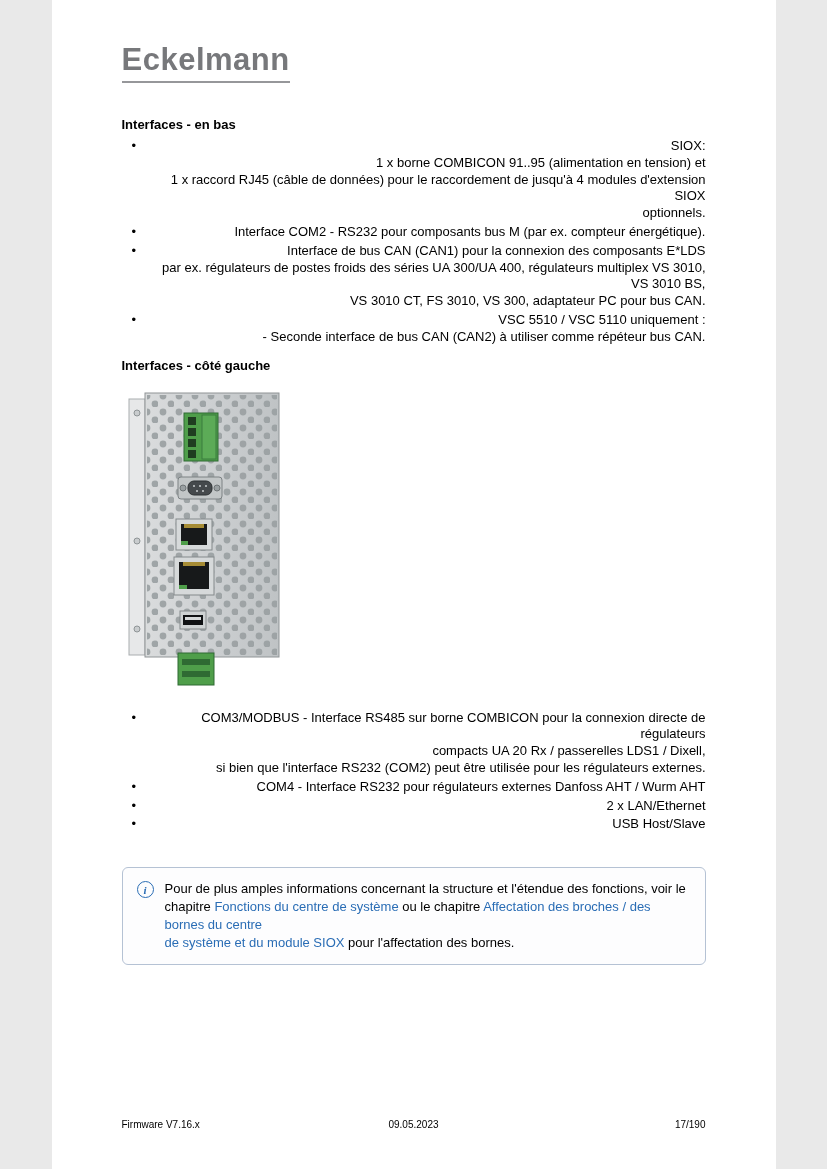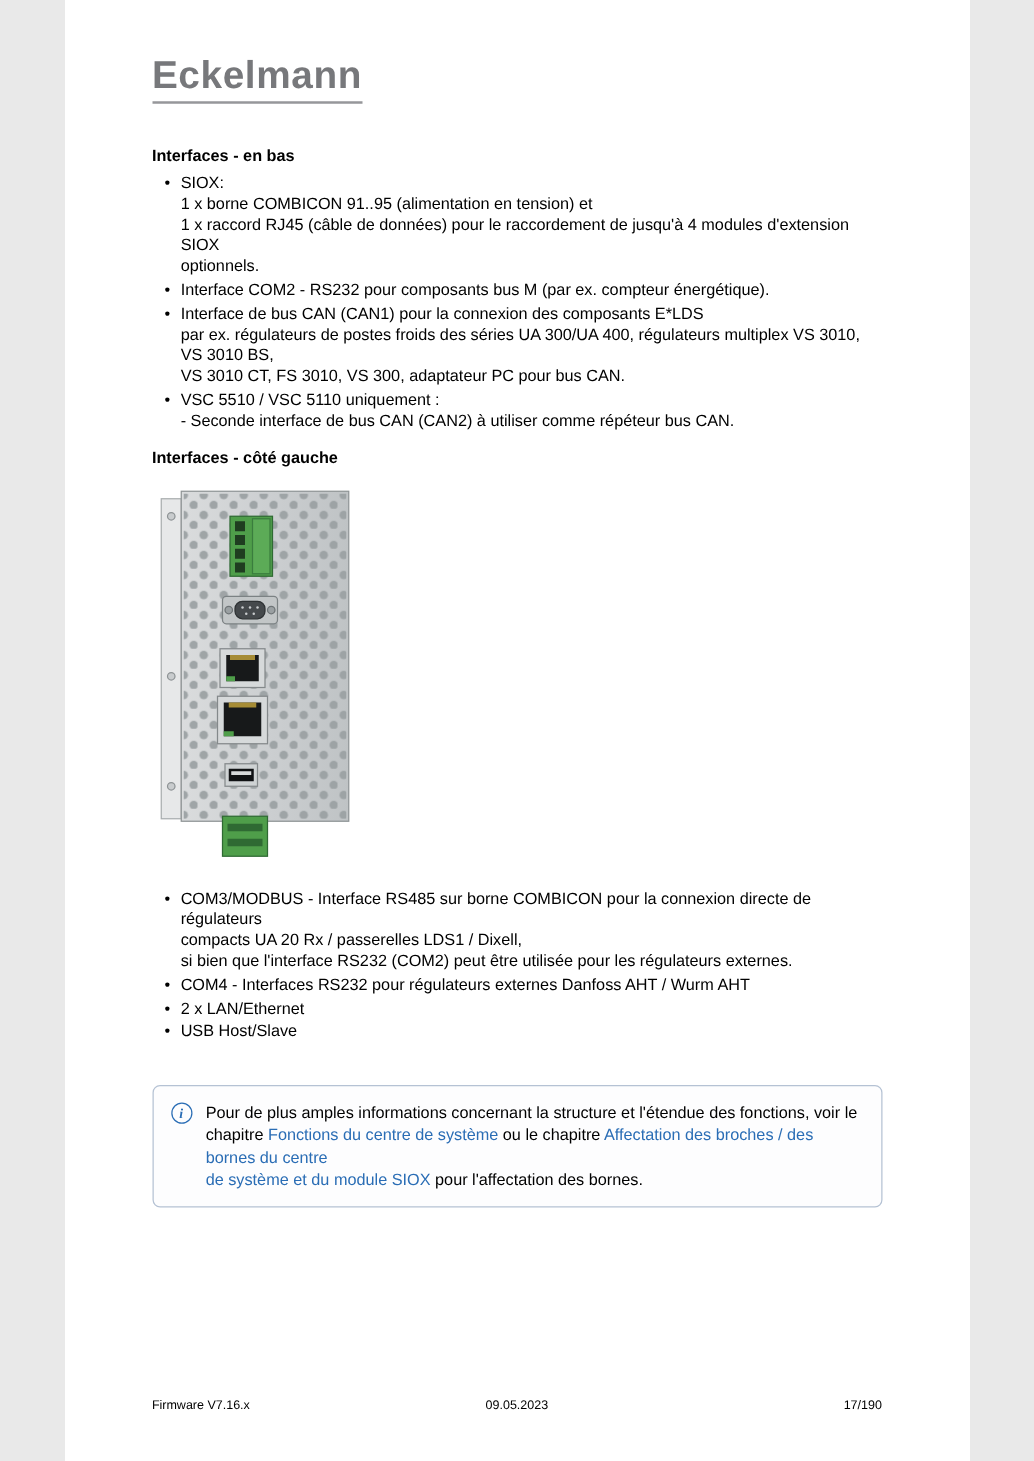--- a/index.html
+++ b/index.html
@@ -16,21 +16,21 @@
   .logo-text {
     font-size:31px; font-weight:bold; color:#77787b; letter-spacing:0.5px;
     display:inline-block; padding-bottom:3px; border-bottom:2px solid #96979a;
   }
 
   
   h2.sec-heading { font-size:13px; font-weight:bold; color:#000; margin-top:34px; }
   h2.sec-heading.second { margin-top:12px; }
 
   
-  ul.bullets { list-style:none; margin:6px 0 0 10px; }
+  ul.bullets { list-style:none; margin:6px 0 0 10px;text-align:right; }
   ul.bullets li {
     position:relative; padding-left:13px; margin-bottom:2px;
     font-size:13px; line-height:16.8px; color:#000;
   }
   ul.bullets li::before { content:"\2022"; position:absolute; left:0; top:0; }
   .li-text { white-space:pre-line; }
 
   
   figure.device { margin:18px 0 10px 4px; width:172px; }
 
@@ -157,21 +157,21 @@
           <rect x="56" y="268" width="28" height="6" fill="#2f6a33"></rect>
           <rect x="56" y="280" width="28" height="6" fill="#2f6a33"></rect>
         </g>
       </svg>
     </figure>
 
     <ul class="bullets">
       <li><span class="li-text">COM3/MODBUS - Interface RS485 sur borne COMBICON pour la connexion directe de régulateurs
 compacts UA 20 Rx / passerelles LDS1 / Dixell,
 si bien que l'interface RS232 (COM2) peut être utilisée pour les régulateurs externes.</span></li>
-      <li><span class="li-text">COM4 - Interfaces RS232 pour régulateurs externes Danfoss AHT / Wurm AHT</span></li>
+      <li><span class="li-text">COM4 - Interface RS232 pour régulateurs externes Danfoss AHT / Wurm AHT</span></li>
       <li><span class="li-text">2 x LAN/Ethernet</span></li>
       <li><span class="li-text">USB Host/Slave</span></li>
     </ul>
 
     <div class="infobox">
       <span class="info-icon">i</span>
       <p class="info-text"><span class="seg">Pour de plus amples informations concernant la structure et l'étendue des fonctions, voir le
 chapitre </span><a class="doc-link">Fonctions du centre de système</a><span class="seg"> ou le chapitre </span><a class="doc-link">Affectation des broches / des bornes du centre
 de système et du module SIOX</a><span class="seg"> pour l'affectation des bornes.</span></p>
     </div>

